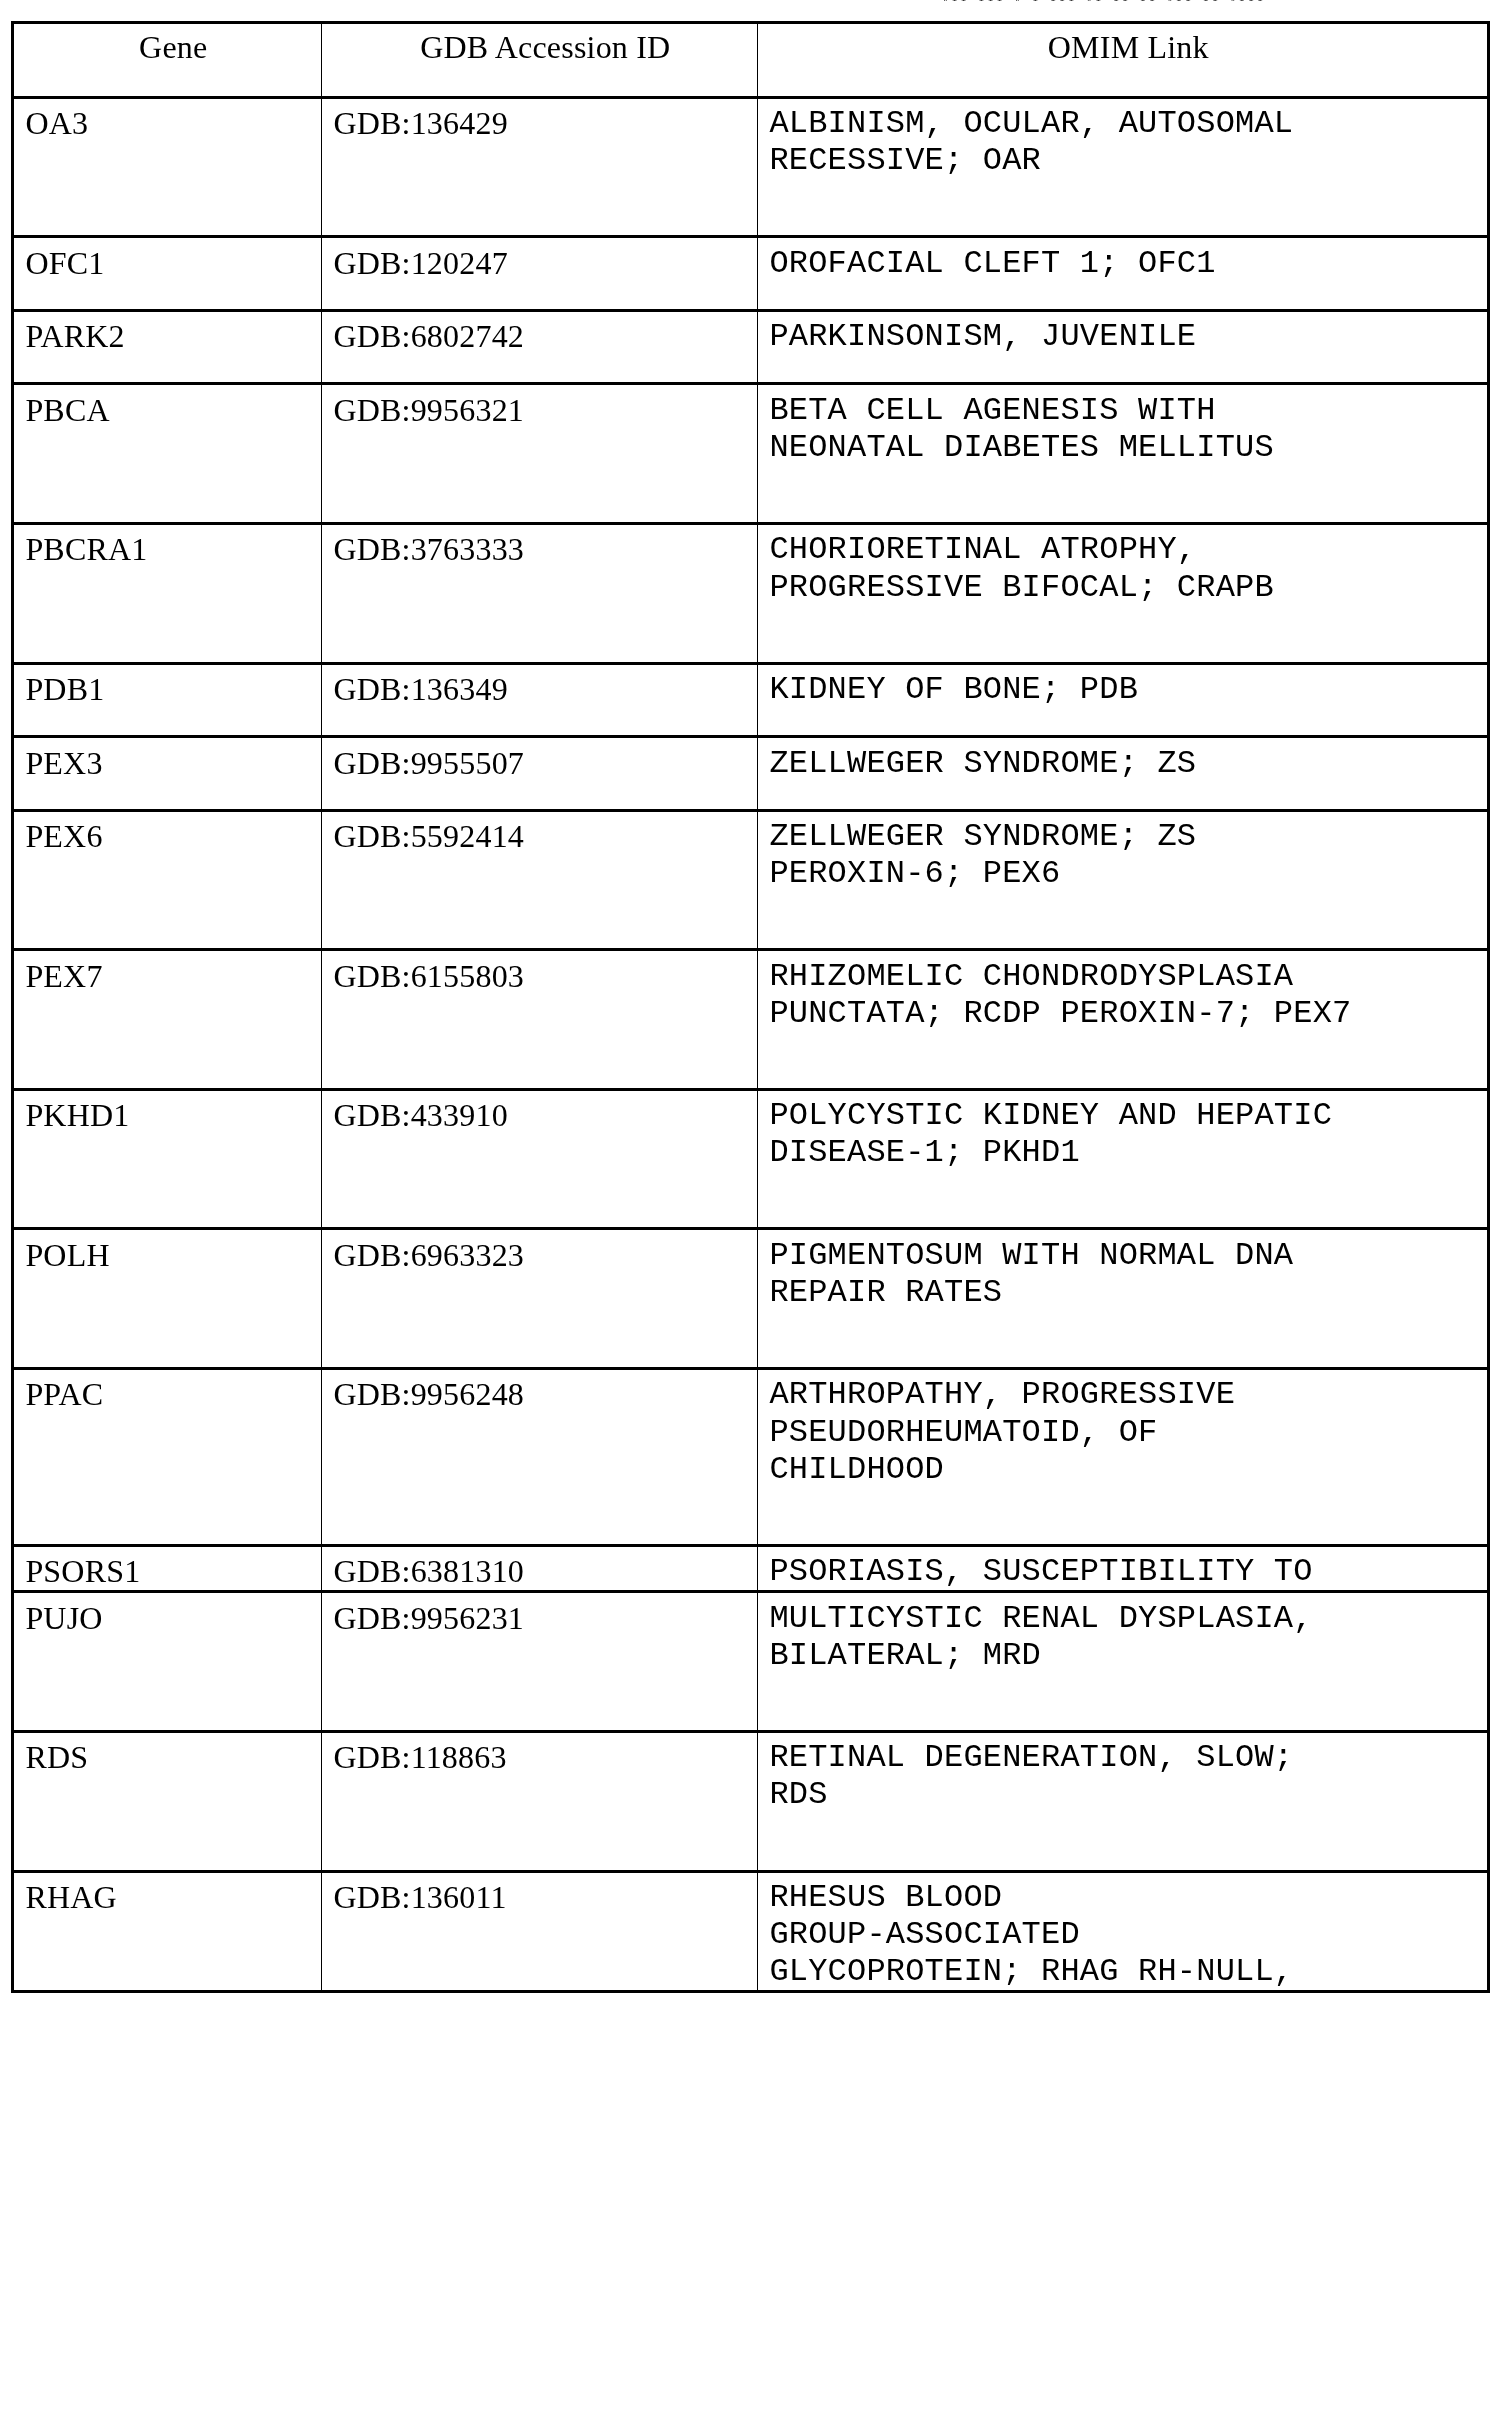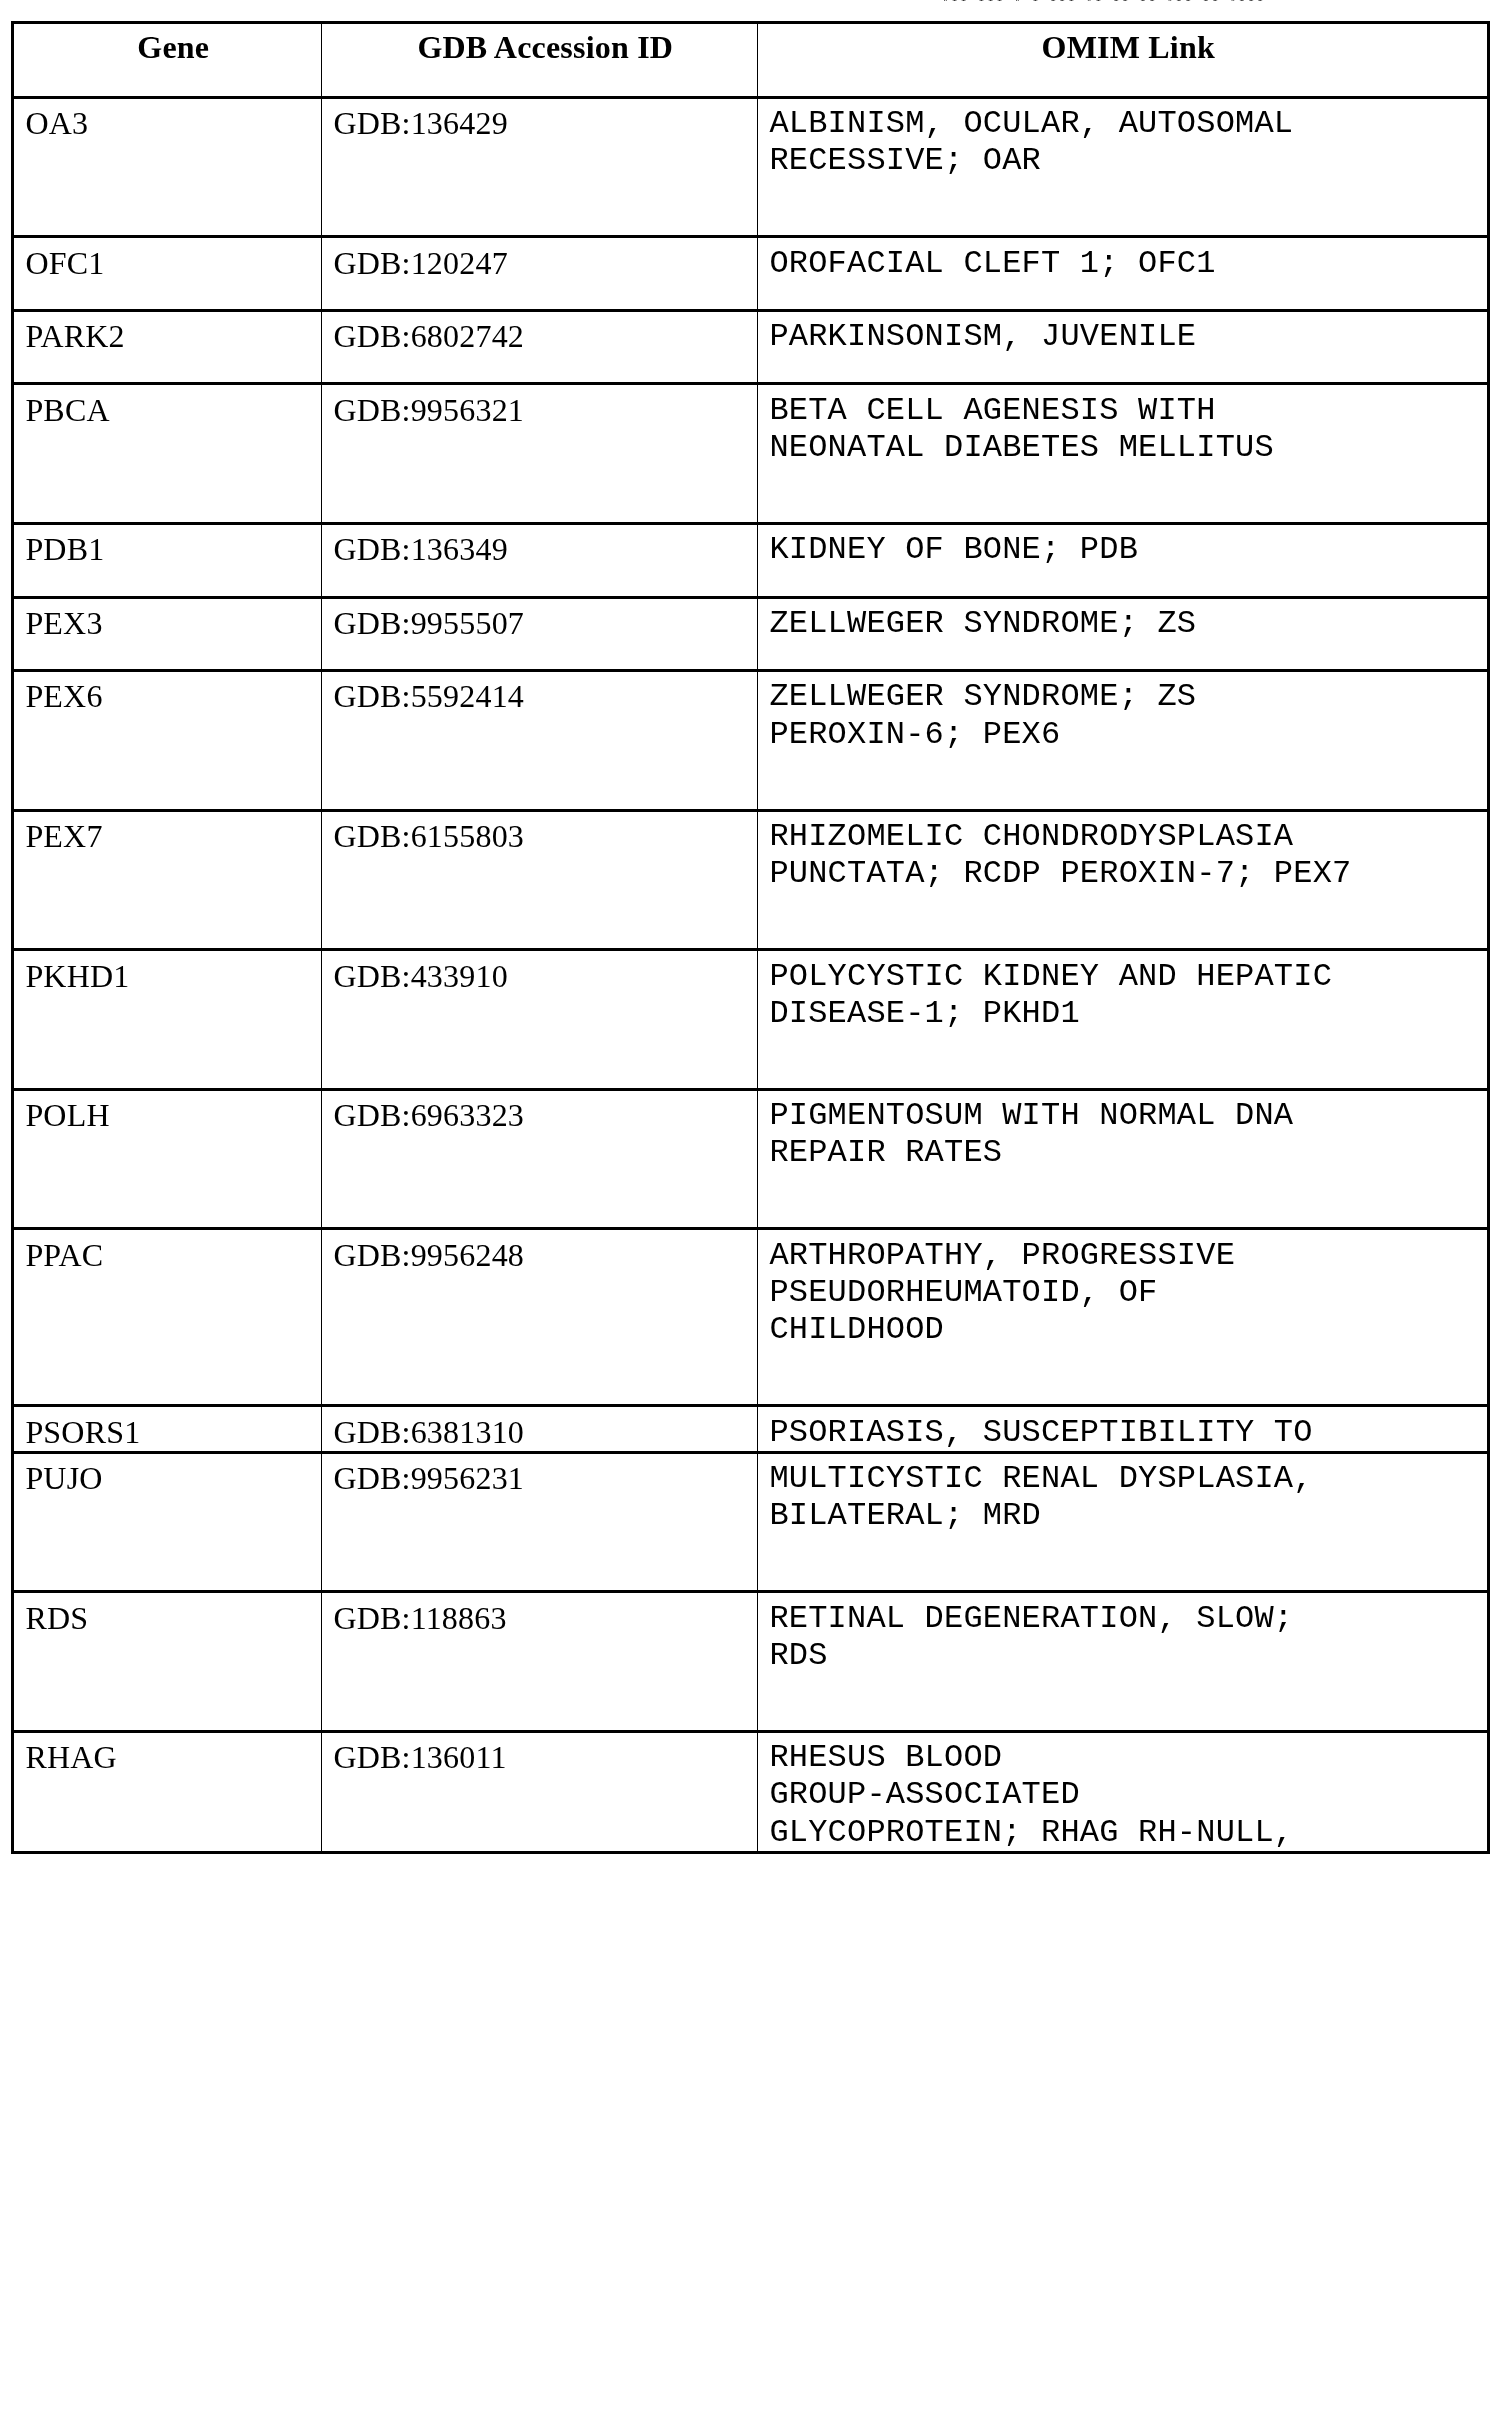--- a/index.html
+++ b/index.html
@@ -56,21 +56,21 @@
   #doc-table td {
     border: 1.6px solid #000000;
     vertical-align: top;
     padding: 6.4px 0 0 11.2px;
     font-size: 32px;
     line-height: 1.16;
     letter-spacing: 0.2px;
     background: #ffffff;
   }
   #doc-table thead th {
-    font-weight: bold;
+    font-weight: normal;
     border-bottom-width: 3.2px;
     padding-top: 4.8px;
     height: 67px;
     text-align: center;
   }
   
   #doc-table {
     border: 3.2px solid #000000;
   }
   #doc-table tbody tr td {
@@ -147,20 +147,31 @@
         <td>GDB:9956321</td>
         <td>
           <span class="cell-lines">
             <span class="ln">BETA CELL AGENESIS WITH</span>
             <span class="ln">NEONATAL DIABETES MELLITUS</span>
           </span>
           <span class="pad pad-2"></span>
         </td>
       </tr>
       <tr>
+        <td>PBCRA1</td>
+        <td>GDB:3763333</td>
+        <td>
+          <span class="cell-lines">
+            <span class="ln">CHORIORETINAL ATROPHY,</span>
+            <span class="ln">PROGRESSIVE BIFOCAL; CRAPB</span>
+          </span>
+          <span class="pad pad-2"></span>
+        </td>
+      </tr>
+      <tr>
         <td>PDB1</td>
         <td>GDB:136349</td>
         <td>
           <span class="cell-lines">
             <span class="ln">KIDNEY OF BONE; PDB</span>
           </span>
           <span class="pad pad-1"></span>
         </td>
       </tr>
       <tr>

